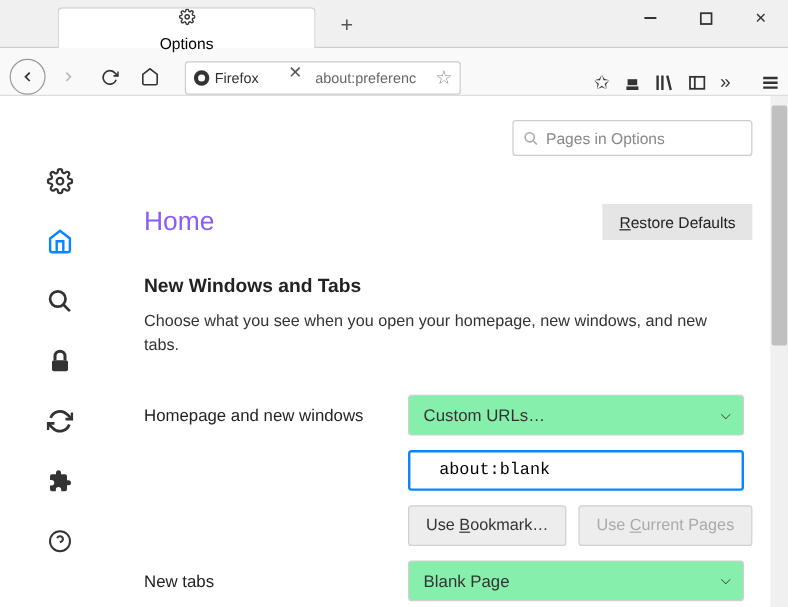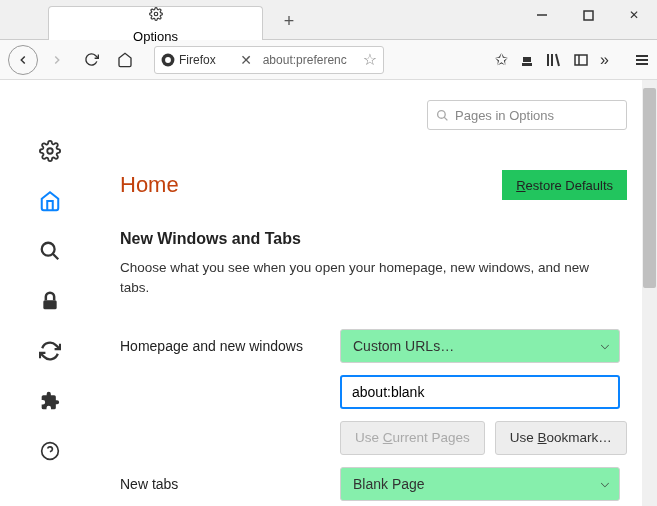--- a/index.html
+++ b/index.html
@@ -8,21 +8,21 @@
 
 .titlebar { height: 40px; background: #f0f0f0; display: flex; align-items: flex-end; border-bottom: 1px solid #ccc; position: relative; }
 .tab { position: absolute; left: 48px; top: 6px; height: 34px; width: 215px; background: #fff; border: 1px solid #ccc; border-bottom: none; border-top-left-radius: 4px; border-top-right-radius: 4px; display: flex; align-items: center; padding: 0 10px; gap: 8px; font-size: 13px; flex-direction: column; }
 .tab .gear { width: 14px; height: 14px; display:flex; align-items:center; }
 .tab .close { margin-left: auto; font-size: 14px; color: #555; cursor: pointer; }
 .newtab { position: absolute; left: 278px; top: 10px; width: 22px; height: 22px; display:flex; align-items:center; justify-content:center; font-size:18px; color:#555; }
 .win-controls { position:absolute; right:0; top:0; height:30px; display:flex; }
 .win-controls div { width:46px; display:flex; align-items:center; justify-content:center; font-size:12px; color:#333; }
 
 
-.toolbar { height: 40px; background:#f9f9f9; border-bottom:1px solid #ddd; display:flex; align-items:center; padding:0 8px; gap:4px; }
+.toolbar { height: 40px; background:#f9f9f9; border-bottom:1px solid #ddd; display:flex; align-items:flex-end; padding:0 8px; gap:4px; }
 .nav-btn { width:30px; height:30px; display:flex; align-items:center; justify-content:center; color:#555; border-radius:4px; }
 .back-circle { width:30px; height:30px; border:1px solid #999; border-radius:50%; display:flex; align-items:center; justify-content:center; }
 .urlbar { flex:0 0 230px; height:28px; border:1px solid #ccc; border-radius:3px; background:#fff; display:flex; align-items:center; padding:0 6px; gap:6px; margin-left:10px; }
 .urlbar .ff { display:flex; align-items:center; gap:4px; font-size:12px; color:#333; }
 .urlbar .addr { flex:1; font-size:12px; color:#666; overflow:hidden; white-space:nowrap;margin-left:41px; }
 .urlbar .star { color:#888; }
 .toolbar-right { margin-left:auto; display:flex; gap:12px; align-items:center; color:#333; }
 .toolbar-right .menu { margin-left:6px; padding-left:8px; }
 
 
@@ -32,32 +32,32 @@
 
 .sidebar { width:100px; padding-top:60px; display:flex; flex-direction:column; align-items:center; gap:28px; }
 .sidebar .sicon { width:22px; height:22px; color:#333; display:flex; align-items:center; justify-content:center; }
 .sidebar .sicon.active { color:#0a84ff; }
 
 .main { flex:1; padding: 20px 30px 0 20px; }
 .search-row { display:flex; justify-content:flex-end; margin-bottom:40px; }
 .find-box { width:200px; height:30px; border:1px solid #ccc; border-radius:3px; display:flex; align-items:center; padding:0 8px; gap:6px; color:#888; font-size:13px; }
 
 .header-row { display:flex; align-items:center; justify-content:space-between; margin-bottom:30px; }
-.h1 { font-size:22px; font-weight:400; color:#c2410c; }
-.restore-btn { height:30px; padding:0 14px; background:#22c55e; border:none; font-size:13px; color:#222; cursor:pointer; }
+.h1 { font-size:22px; font-weight:400; color:#8b5cf6; }
+.restore-btn { height:30px; padding:0 14px; background:#e5e5e5; border:none; font-size:13px; color:#222; cursor:pointer; }
 
 .section-title { font-size:16px; font-weight:700; color:#222; margin-bottom:10px; }
 .desc { font-size:13.5px; color:#333; line-height:1.5; margin-bottom:30px; max-width:490px; }
 
 .form-row { display:flex; align-items:center; margin-bottom:12px; }
 .form-label { width:220px; font-size:14px; color:#222; }
 .form-control { flex:1; }
 .select { height:34px; width:280px; background:#86efac; border:1px solid #d0d0d0; border-radius:3px; display:flex; align-items:center; padding:0 12px; font-size:14px; color:#333; position:relative; }
 .select .chev { position:absolute; right:10px; font-size:11px; }
-.url-input { height:34px; width:280px; border:2px solid #0a84ff; border-radius:3px; padding:0 10px; font-size:14px; outline:none; }
+.url-input { height:34px; width:280px; border:2px solid #0a84ff; border-radius:3px; padding:0 24px; font-size:14px; outline:none;font-family:Liberation Mono, monospace; }
 .btn-row { display:flex; gap:10px; margin-left:220px; margin-bottom:12px; }
 .btn { height:34px; padding:0 14px; background:#ededed; border:1px solid #d0d0d0; border-radius:3px; font-size:13.5px; color:#333; cursor:pointer; white-space:nowrap; }
 .btn.disabled { color:#aaa; }
 .underline-letter { text-decoration: underline; }
 
 svg { display:block; }
 </style>
 </head>
 <body>
 
@@ -231,22 +231,22 @@
     </div>
 
     <div class="form-row">
       <div class="form-label"></div>
       <div class="form-control">
         <input class="url-input" value="about:blank" style="">
       </div>
     </div>
 
     <div class="btn-row">
+      <button class="btn">Use <span class="underline-letter">B</span>ookmark…</button>
       <button class="btn disabled">Use <span class="underline-letter">C</span>urrent Pages</button>
-      <button class="btn">Use <span class="underline-letter">B</span>ookmark…</button>
     </div>
 
     <div class="form-row">
       <div class="form-label">New tabs</div>
       <div class="form-control">
         <div class="select">
           <span>Blank Page</span>
           <span class="chev">⌵</span>
         </div>
       </div>

